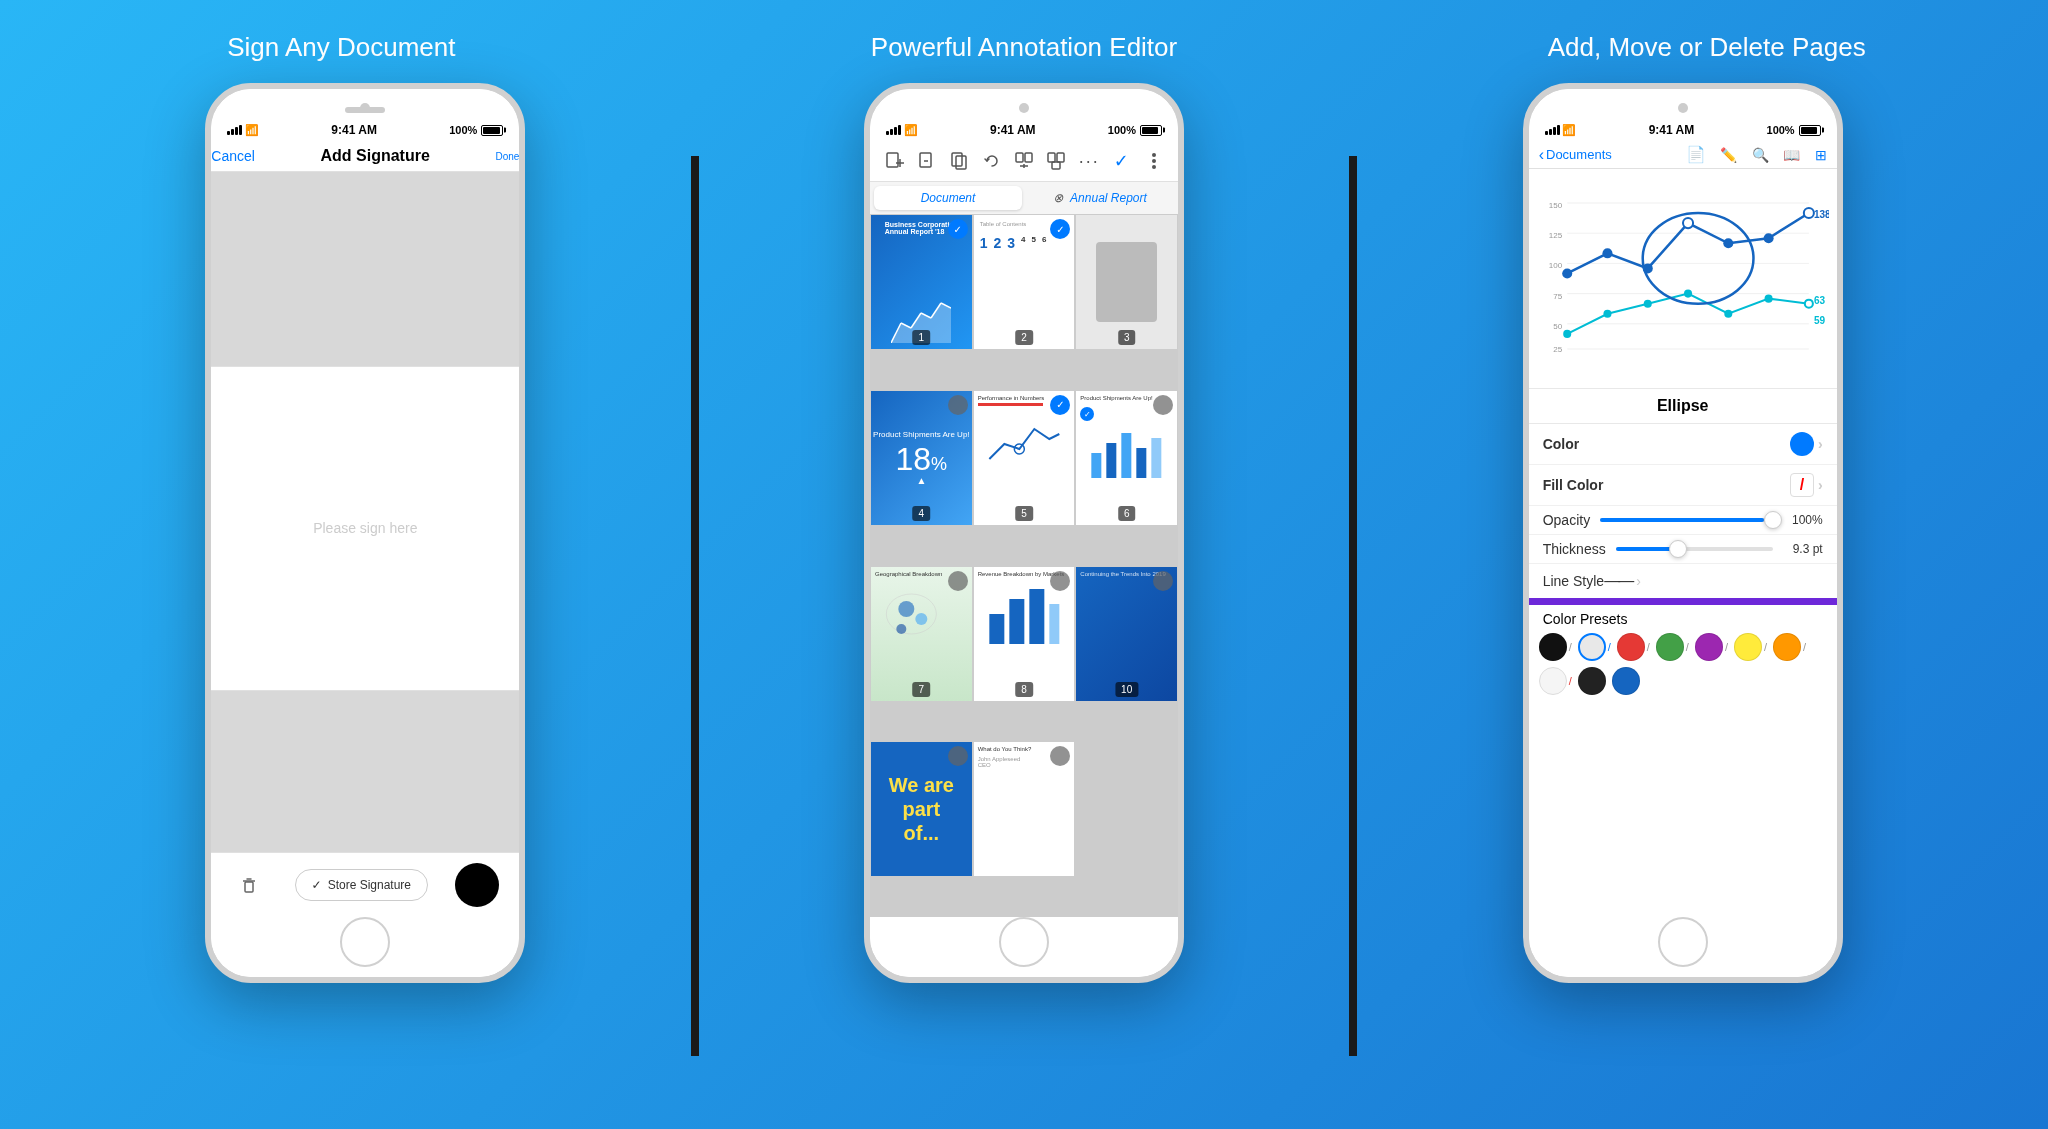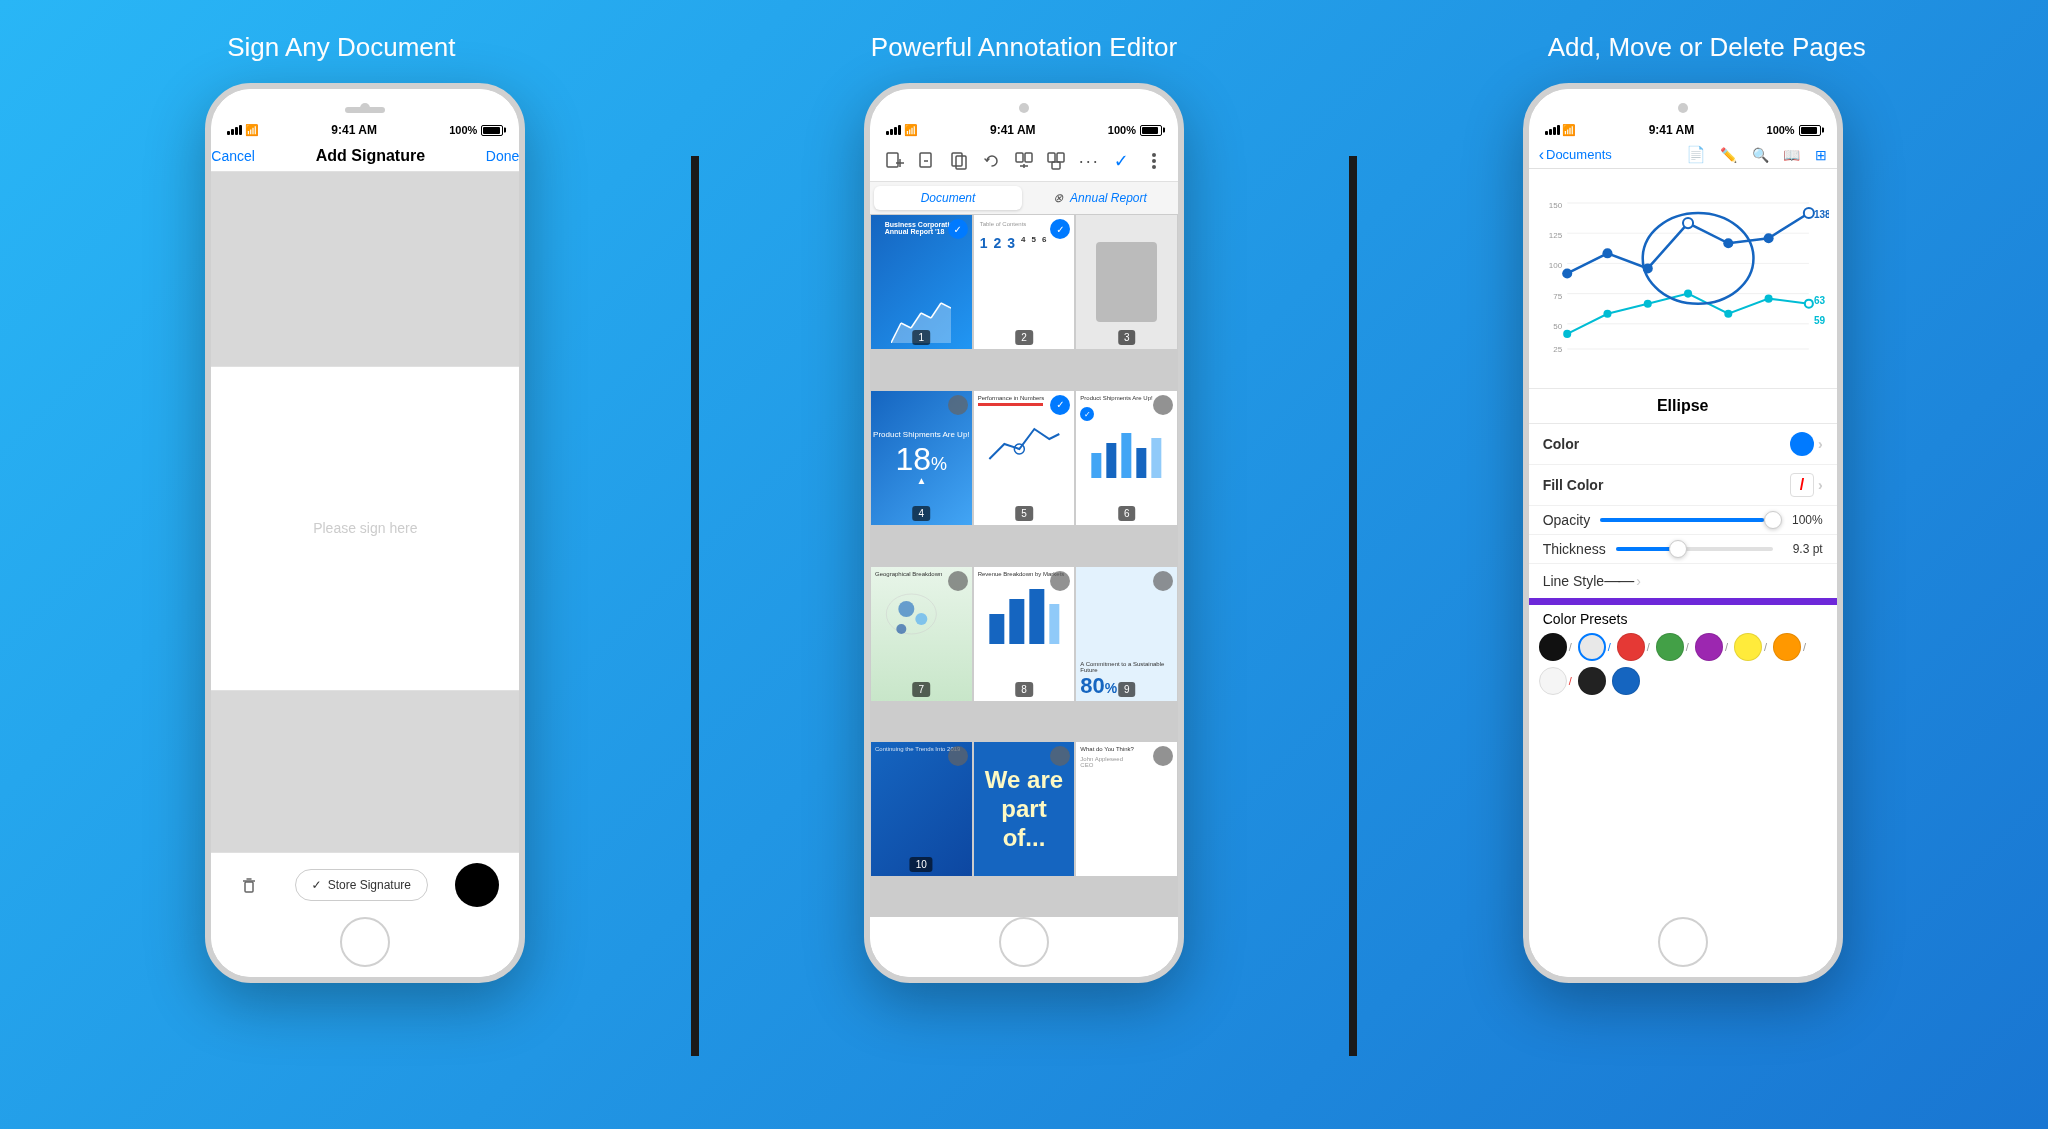--- a/index.html
+++ b/index.html
@@ -179,21 +179,21 @@
     .phone1-nav-cancel {
       color: #007aff;
       font-size: 14px;
     }
     .phone1-nav-title {
       font-size: 16px;
       font-weight: 600;
     }
     .phone1-nav-done {
       color: #007aff;
-      font-size: 14px;
+      font-size: 10px;
     }
 
     .phone1-content {
       flex: 1;
       display: flex;
       flex-direction: column;
       background: #e8e8e8;
     }
 
     .sign-area-top {
@@ -916,39 +916,31 @@
                   <rect x="5" y="35" width="15" height="30" fill="#1565c0"></rect>
                   <rect x="25" y="20" width="15" height="45" fill="#1565c0"></rect>
                   <rect x="45" y="10" width="15" height="55" fill="#1565c0"></rect>
                   <rect x="65" y="25" width="10" height="40" fill="#90caf9"></rect>
                 </svg>
               </div>
               <div class="gray-badge"></div>
               <div class="page-number-badge">8</div>
             </div>
 
-            <div class="page-thumb">
-              <div style="height:100%; background:#e3f2fd; padding:4px; display:flex; flex-direction:column; justify-content:flex-end;">
-                <div style="font-size:6px; color:#333; margin-bottom:2px;">A Commitment to a Sustainable Future</div>
-                <div style="font-size:22px; font-weight:900; color:#1565c0; line-height:1;">80<span style="font-size:14px;">%</span></div>
-              </div>
-              <div class="gray-badge"></div>
-              <div class="page-number-badge">9</div>
-            </div>
 
             <div class="page-thumb">
               <div style="height:100%; background:linear-gradient(135deg,#1565c0,#0d47a1); padding:4px; display:flex; flex-direction:column; justify-content:flex-start;">
                 <div style="font-size:6px; color:rgba(255,255,255,0.8);">Continuing the Trends Into 2019</div>
               </div>
               <div class="gray-badge"></div>
               <div class="page-number-badge">10</div>
             </div>
 
             <div class="page-thumb">
-              <div class="page-we-are" style="height:100%; background:#1565c0; display:flex; align-items:center; justify-content:center; color:#fef9c3; font-size:24px; font-weight:900; text-align:center; padding:8px; line-height:1.2;">
+              <div class="page-we-are" style="height:100%; background:#1565c0; display:flex; align-items:center; justify-content:center; color:#fde047; font-size:20px; font-weight:900; text-align:center; padding:8px; line-height:1.2;">
                 We are<br>part<br>of...
               </div>
               <div class="gray-badge"></div>
             </div>
 
             <div class="page-thumb">
               <div style="height:100%; background:white; padding:4px;">
                 <div style="font-size:6px; color:#333; margin-bottom:4px;">What do You Think?</div>
                 <div style="font-size:6px; color:#999;">John Appleseed</div>
                 <div style="font-size:6px; color:#999;">CEO</div>

